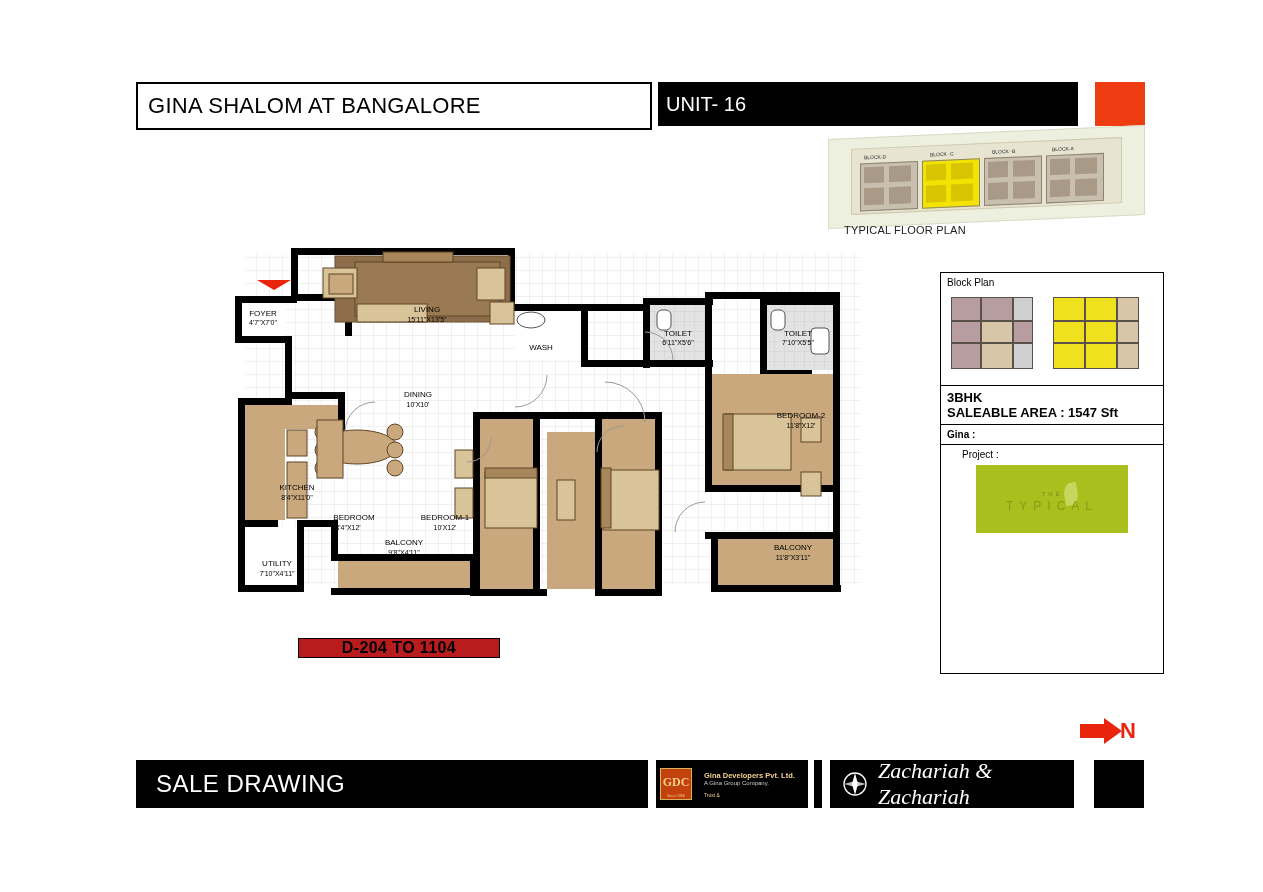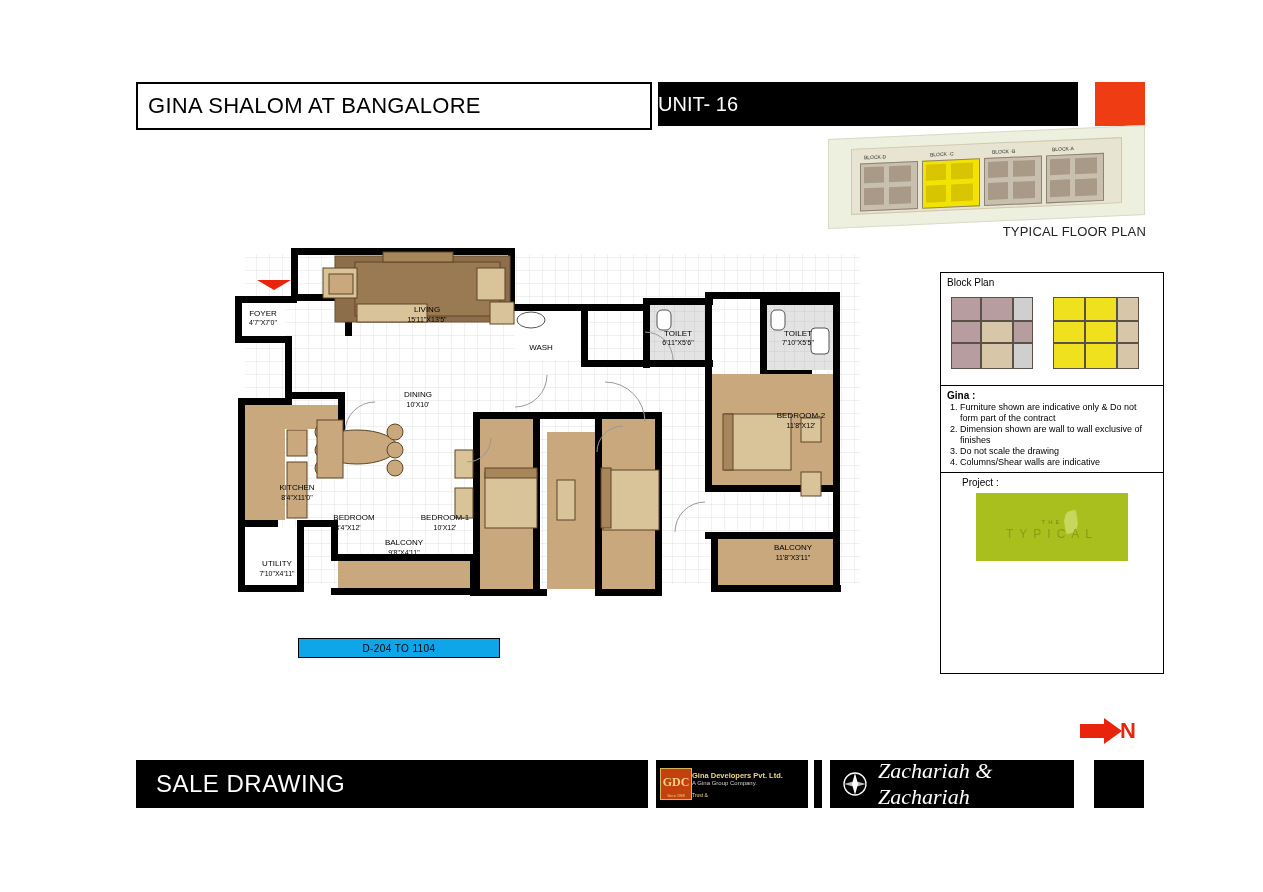--- a/index.html
+++ b/index.html
@@ -25,21 +25,21 @@
   }
   #title-box .t {
     font-size: 22px; letter-spacing: .3px; padding-left: 10px;
     font-family: "Liberation Sans", sans-serif;
   }
   #unit-box {
     left: 658px; top: 82px; width: 420px; height: 44px;
     background: #000; color: #fff;
     display: flex; align-items: center;
   }
-  #unit-box .t { font-size: 20px; padding-left: 0; }
+  #unit-box .t { font-size: 20px; padding-left: 8px; }
   #red-square {
     left: 1095px; top: 82px; width: 50px; height: 44px;
     background: #f03c12;
   }
 
   
   #typical-wrap { left: 828px; top: 132px; width: 315px; height: 90px; }
   #typical-plan {
     position: absolute; left: 0; top: 0; width: 315px; height: 88px;
     background: #eef0df;
@@ -58,22 +58,22 @@
   }
   #typical-plan .blk i {
     position: absolute; background: #a89a86; display: block;
   }
   #typical-plan .hl { background: #f2e300; border-color: #8d8372; }
   .tp-label {
     position: absolute; top: 5px; font-size: 5px; color: #333;
     font-family: "Liberation Sans", sans-serif; white-space: nowrap;
   }
   #typical-caption {
-    position: absolute; left: 3px; top: 92px; width: 315px;
-    text-align: right; font-size: 13px; color: #222; letter-spacing: .2px;
+    position: absolute; left: 16px; top: 92px; width: 315px;
+    text-align: left; font-size: 11px; color: #222; letter-spacing: .2px;
   }
 
   
   #info-panel {
     left: 940px; top: 272px; width: 222px; height: 400px;
     border: 1px solid #000; background: #fff;
   }
   .panel-sec { border-bottom: 1px solid #000; padding: 4px 6px; }
   .panel-sec:last-child { border-bottom: none; }
   .panel-h { font-size: 10px; margin-bottom: 3px; }
@@ -111,23 +111,23 @@
     transform: rotate(-12deg);
   }
 
   
   #plan { left: 205px; top: 232px; width: 700px; height: 420px; }
   #plan svg { display: block; }
 
   
   #unit-tag {
     left: 298px; top: 638px; width: 200px; height: 18px;
-    background: #0ea5e9; border: 1px solid #000;
+    background: #b91c1c; border: 1px solid #000;
     display: flex; align-items: center; justify-content: center;
-    font-size: 10px; font-weight: normal; letter-spacing: .4px;
+    font-size: 16px; font-weight: bold; letter-spacing: .4px;
   }
 
   
   #north { left: 1078px; top: 716px; width: 68px; height: 34px; }
   #north .n-letter {
     position: absolute; left: 42px; top: 2px; font-size: 22px;
     font-weight: bold; color: #e8250c;
   }
 
   
@@ -145,21 +145,21 @@
     border: 1px solid #d8b25a; position: relative; flex: none;
   }
   #dev-logo .dl {
     position: absolute; left: 0; right: 0; top: 6px; text-align: center;
     color: #f0d089; font-size: 12px; font-weight: bold; font-family: "Liberation Serif", serif;
   }
   #dev-logo .dl2 {
     position: absolute; left: 0; right: 0; bottom: 1px; text-align: center;
     color: #f0d089; font-size: 3.5px;
   }
-  .dev-txt { margin-left: 0; }
+  .dev-txt { margin-left: 12px; }
   .dev-txt .d1 { color: #f3d28c; font-size: 7.5px; font-weight: bold; }
   .dev-txt .d2 { color: #cfcfcf; font-size: 6px; }
   .dev-txt .d3 { color: #f3d28c; font-size: 5px; margin-top: 6px; }
   #footer-sep { left: 814px; top: 760px; width: 8px; height: 48px; background: #000; }
   #footer-arch {
     left: 830px; top: 760px; width: 244px; height: 48px; background: #000;
     display: flex; align-items: center;
   }
   #arch-name {
     color: #fff; font-size: 22px; font-family: "Liberation Serif", serif;
@@ -243,29 +243,27 @@
         <div class="bp-cell bp-y" style="left:2px;top:30px;width:30px;height:20px;"></div>
         <div class="bp-cell bp-y" style="left:34px;top:30px;width:30px;height:20px;"></div>
         <div class="bp-cell bp-b" style="left:66px;top:30px;width:20px;height:20px;"></div>
         <div class="bp-cell bp-y" style="left:2px;top:52px;width:30px;height:24px;"></div>
         <div class="bp-cell bp-y" style="left:34px;top:52px;width:30px;height:24px;"></div>
         <div class="bp-cell bp-b" style="left:66px;top:52px;width:20px;height:24px;"></div>
       </div>
     </div>
   </div>
 
+  <div class="panel-sec" id="area-sec">
+    <div class="l1">3BHK</div>
+    <div class="l2">SALEABLE AREA : 1547 Sft</div>
+  </div>
 
   <div class="panel-sec" id="note-sec">
     <div class="nh">Gina :</div>
-    <ol>
-      <li>Furniture shown are indicative only &amp; Do not form part of the contract</li>
-      <li>Dimension shown are wall to wall exclusive of finishes</li>
-      <li>Do not scale the drawing</li>
-      <li>Columns/Shear walls are indicative</li>
-    </ol>
   </div>
 
   <div class="panel-sec" id="project-sec">
     <div class="ph">Project :</div>
     <div id="logo-box">
       <div class="lg-flame"></div>
       <div class="lg-sub">THE</div>
       <div class="lg-main">TYPICAL</div>
     </div>
   </div>

